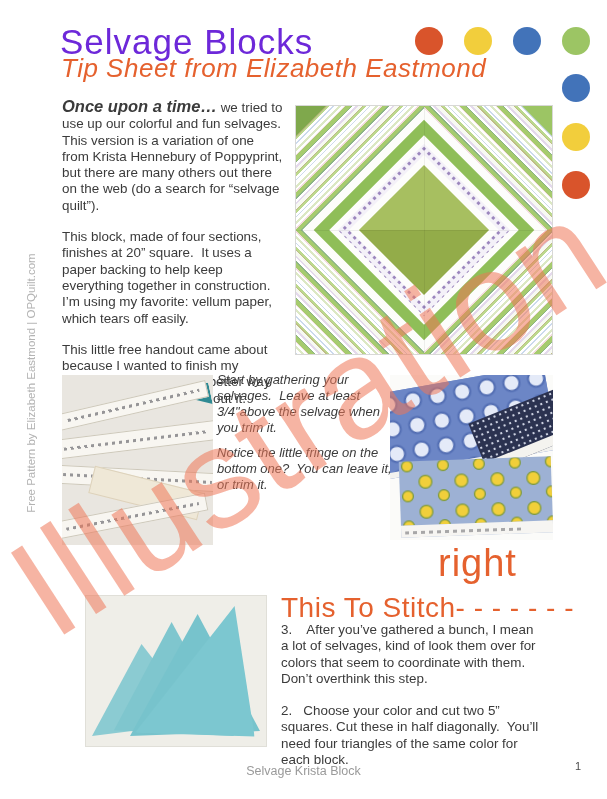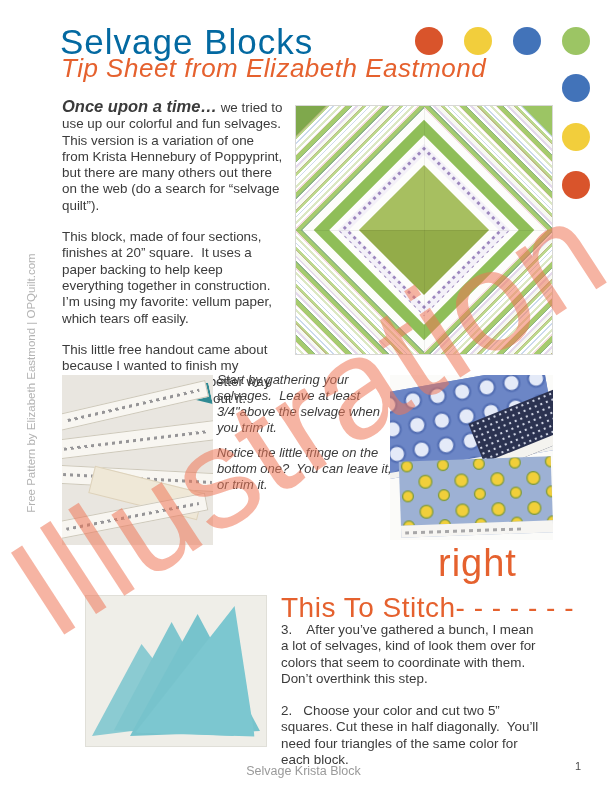--- a/index.html
+++ b/index.html
@@ -3,21 +3,21 @@
 <meta charset="utf-8">
 <style>
   html,body{margin:0;padding:0;background:#ffffff;}
   .page{
     position:relative; width:607px; height:799px; background:#ffffff;
     font-family:"Liberation Sans", sans-serif; color:#3b3b3b; overflow:hidden;
   }
   
   .title{
     position:absolute; left:60px; top:22px;
-    font-size:35px; font-weight:400; color:#0369a1; letter-spacing:1px;
+    font-size:35px; font-weight:400; color:#6d28d9; letter-spacing:1px;
   }
   .subtitle{
     position:absolute; left:61px; top:53px;
     font-size:26px; font-style:italic; color:#e5612e; letter-spacing:.5px;
   }
   .dot{position:absolute; width:28px; height:28px; border-radius:50%;}
   
   .v-credit{
     position:absolute; left:-97px; top:375px; width:260px; height:16px;
     transform:rotate(-90deg); transform-origin:center center;

